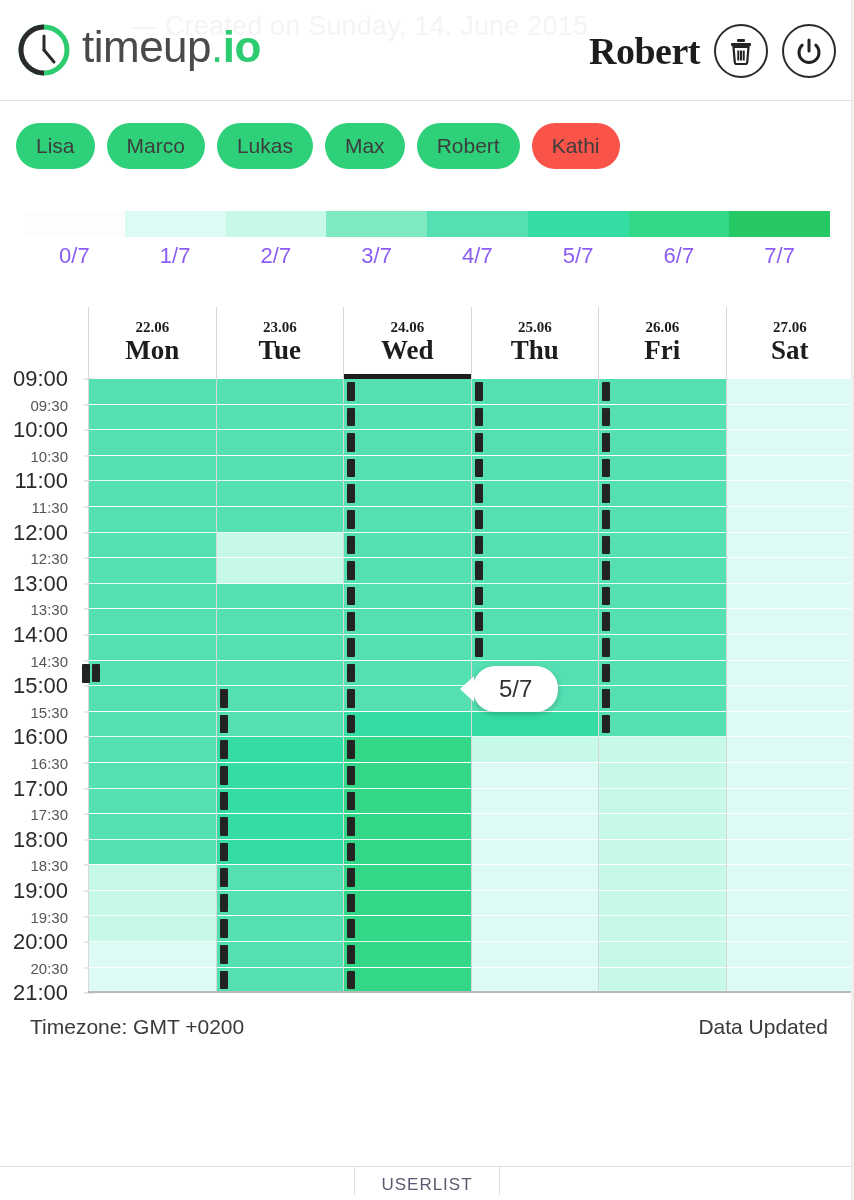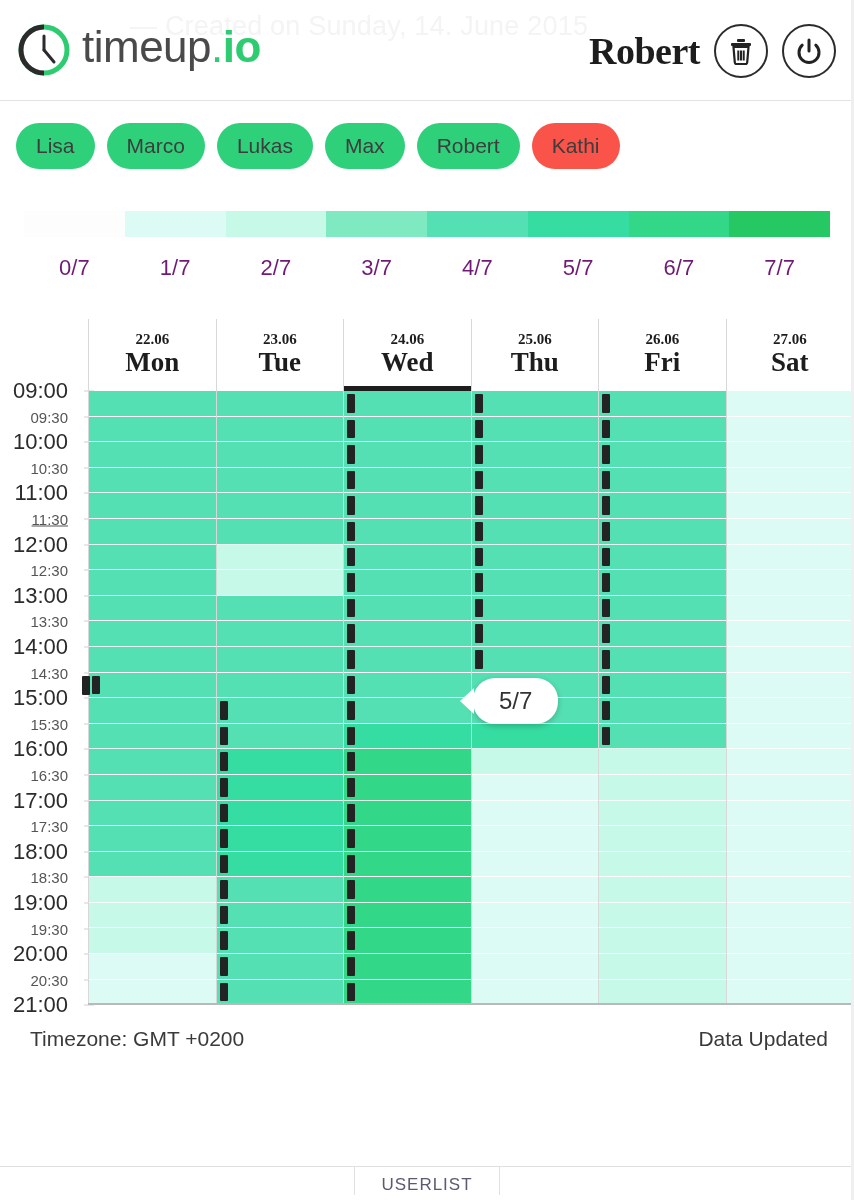--- a/index.html
+++ b/index.html
@@ -59,23 +59,22 @@
   }
   .pill.green { background:#2fd07a; }
   .pill.red   { background:#f9534a; }
 
   
   .legend { margin:42px 22px 0 24px; }
   .legend-bar { display:flex; height:26px; width:806px; }
   .legend-bar span { flex:1 1 0; display:block; }
   .legend-labels { display:flex; width:806px; margin-top:6px; }
   .legend-labels span {
-    flex:1 1 0; text-align:center; font-size:22px; color:#701a75;
+    flex:1 1 0; text-align:center; font-size:22px; color:#8b5cf6;
     font-family:"Liberation Sans", sans-serif;
-    margin-top:12px;
   }
 
   
   .cal { position:relative; margin-top:38px; width:854px; }
   .cal-inner { display:flex; }
   .time-col { width:88px; position:relative; flex:0 0 88px; }
   .time-col .spacer { height:72px; }
   .tick {
     position:absolute; right:20px; transform:translateY(-50%);
     text-align:left; white-space:nowrap;
@@ -251,21 +250,21 @@
       <div class="tick full" style="top: 72px;">09:00</div>
           <div class="tick-dash" style="top: 72px;"></div>
           <div class="tick half" style="top: 97.6px;">09:30</div>
           <div class="tick-dash" style="top: 97.6px;"></div>
           <div class="tick full" style="top: 123.2px;">10:00</div>
           <div class="tick-dash" style="top: 123.2px;"></div>
           <div class="tick half" style="top: 148.8px;">10:30</div>
           <div class="tick-dash" style="top: 148.8px;"></div>
           <div class="tick full" style="top: 174.4px;">11:00</div>
           <div class="tick-dash" style="top: 174.4px;"></div>
-          <div class="tick half" style="top: 200px; text-decoration: underline;">11:30</div>
+          <div class="tick half" style="top: 200px;">11:30</div>
           <div class="tick-dash" style="top: 200px;"></div>
           <div class="tick full" style="top: 225.6px;">12:00</div>
           <div class="tick-dash" style="top: 225.6px;"></div>
           <div class="tick half" style="top: 251.2px;">12:30</div>
           <div class="tick-dash" style="top: 251.2px;"></div>
           <div class="tick full" style="top: 276.8px;">13:00</div>
           <div class="tick-dash" style="top: 276.8px;"></div>
           <div class="tick half" style="top: 302.4px;">13:30</div>
           <div class="tick-dash" style="top: 302.4px;"></div>
           <div class="tick full" style="top: 328px;">14:00</div>

